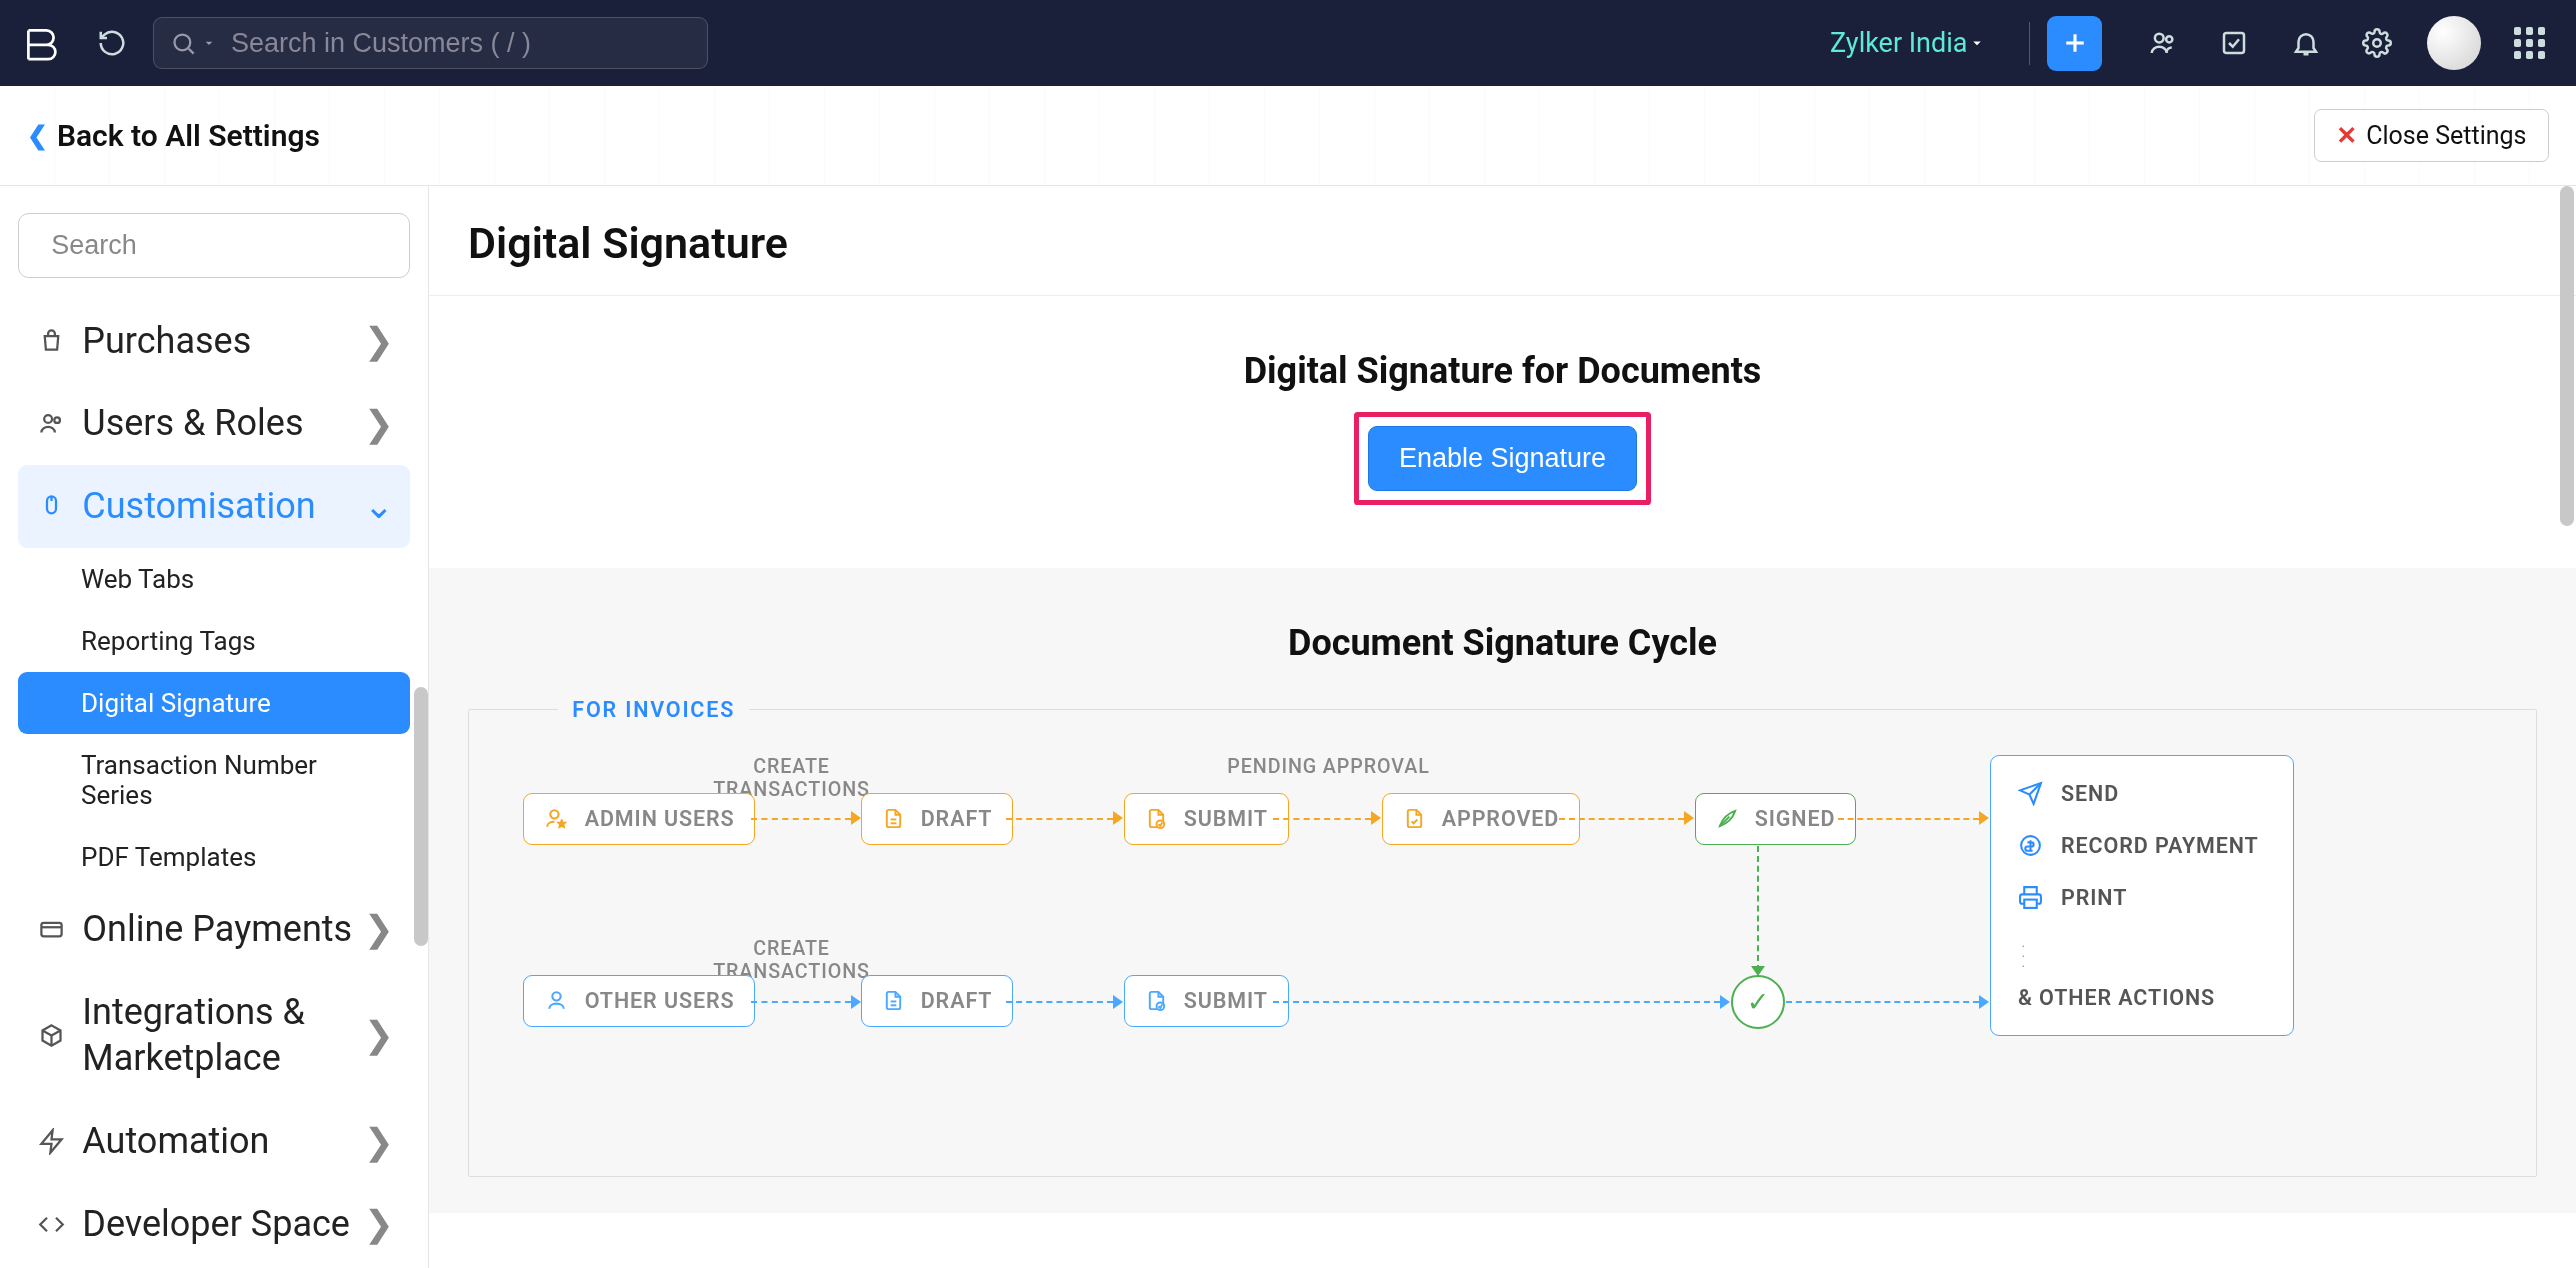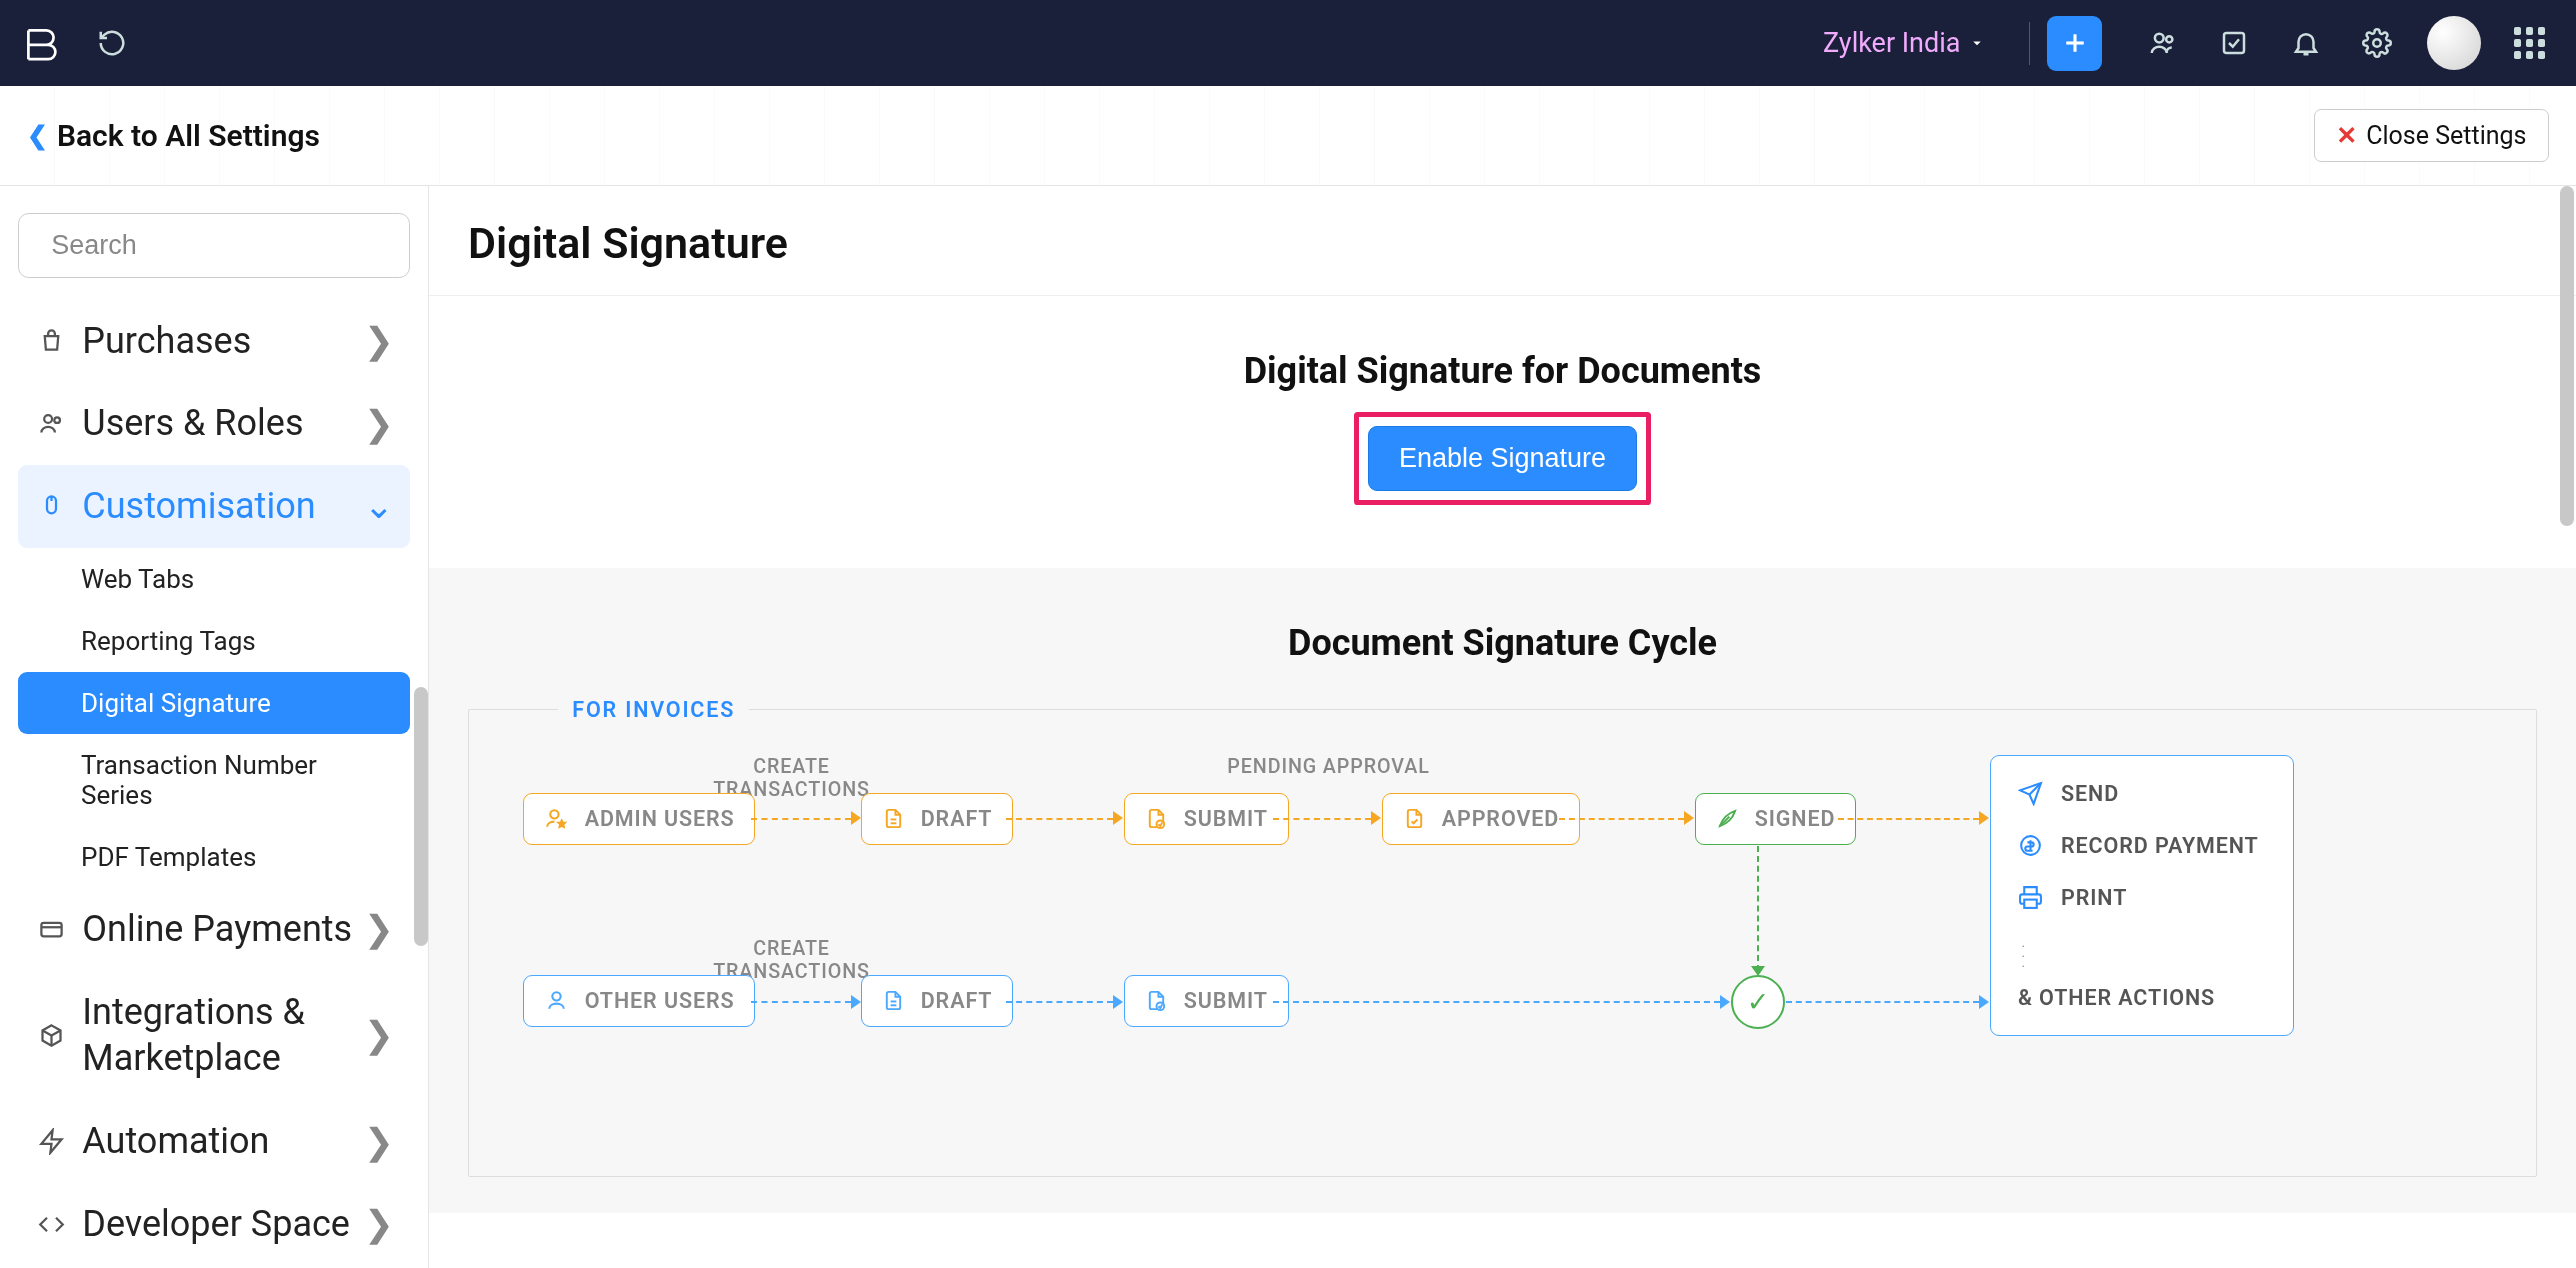--- a/index.html
+++ b/index.html
@@ -7,21 +7,21 @@
     
     
     .navbar { background: #1a1f3a; height: 86px; display: flex; align-items: center; padding: 0 21.5px; color: #fff; }
     .nav-logo { width: 39px; height: 39px; display: flex; align-items: center; justify-content: center; margin-right: 32px; }
     .nav-refresh { width: 39px; height: 39px; display: flex; align-items: center; justify-content: center; margin-right: 21.5px; cursor: pointer; }
     .search-container { display: flex; align-items: center; background: rgba(255,255,255,0.06); border: 0.9px solid rgba(255,255,255,0.18); border-radius: 9px; padding: 9px 16px; width: 555px; height: 52px; }
     .search-icon-wrap { display: flex; align-items: center; margin-right: 14.3px; color: #aab; }
     .search-input { background: transparent; border: none; outline: none; color: #aab; font-size: 27px; flex: 1; }
     .search-input::placeholder { color: #889; }
     .nav-spacer { flex: 1; }
-    .org-name { font-size: 27px; color: #f0abfc; display: flex; align-items: center; gap: 7px; margin-right: 25px; }
+    .org-name { font-size: 27px; color: #5eead4; display: flex; align-items: center; gap: 0; margin-right: 25px; }
     .nav-divider { width: 0.9px; height: 43px; background: rgba(255,255,255,0.25); margin: 0 18px; }
     .nav-add-btn { background: #2a8cff; width: 55px; height: 55px; border-radius: 9px; display: flex; align-items: center; justify-content: center; margin-right: 25px; cursor: pointer; }
     .nav-icon-wrap { width: 50px; height: 50px; display: flex; align-items: center; justify-content: center; cursor: pointer; margin: 0 10.7px; color: #cdd; }
     .nav-avatar { width: 54px; height: 54px; border-radius: 50%; background: radial-gradient(circle at 30% 30%, #fff, #d0d0d0); margin: 0 14.3px; cursor: pointer; }
     .nav-apps { width: 50px; height: 50px; display: grid; grid-template-columns: repeat(3,1fr); grid-template-rows: repeat(3,1fr); gap: 4.5px; padding: 9px; cursor: pointer; margin-left: 9px; }
     .nav-apps span { background: #cdd; border-radius: 1.8px; }
     
     
     .subheader { height: 100px; border-bottom: 0.9px solid #e5e5e5; display: flex; align-items: center; padding: 0 27px; justify-content: space-between; background: #fff; position: relative; }
     .subheader-bg { position: absolute; inset: 0; opacity: 0.04; background-image: repeating-linear-gradient(90deg, transparent 0 54px, #888 54px 55px); pointer-events: none; }
@@ -99,20 +99,32 @@
   <div class="nav-logo">
     <svg width="36" height="36" viewBox="0 0 40 40" fill="none" stroke="#fff" stroke-width="3">
         <path d="M6 6 h20 a8 8 0 0 1 0 16 h-20 M6 22 h22 a8 8 0 0 1 0 16 h-22 M6 6 v32"></path>
       </svg>
   </div>
   <div class="nav-refresh">
     <svg width="30" height="30" viewBox="0 0 24 24" fill="none" stroke="#cdd" stroke-width="2">
         <path d="M3 12a9 9 0 1 0 3-6.7L3 8"></path>
         <polyline points="3 3 3 8 8 8"></polyline>
       </svg>
+  </div>
+  <div class="search-container">
+    <span class="search-icon-wrap">
+      <svg width="27" height="27" viewBox="0 0 24 24" fill="none" stroke="#99a" stroke-width="2">
+          <circle cx="11" cy="11" r="7"></circle>
+          <line x1="21" y1="21" x2="16.65" y2="16.65"></line>
+        </svg>
+      <svg width="16" height="16" viewBox="0 0 24 24" fill="#99a" style="margin-left:3.6px">
+          <path d="M7 10l5 5 5-5z"></path>
+        </svg>
+    </span>
+    <input class="search-input" placeholder="Search in Customers ( / )" style="">
   </div>
   <div class="nav-spacer"></div>
   <div class="org-name">
     <span>Zylker India</span>
     <svg width="18" height="18" viewBox="0 0 24 24" fill="#fff">
         <path d="M7 10l5 5 5-5z"></path>
       </svg>
   </div>
   <div class="nav-divider"></div>
   <div class="nav-add-btn">

